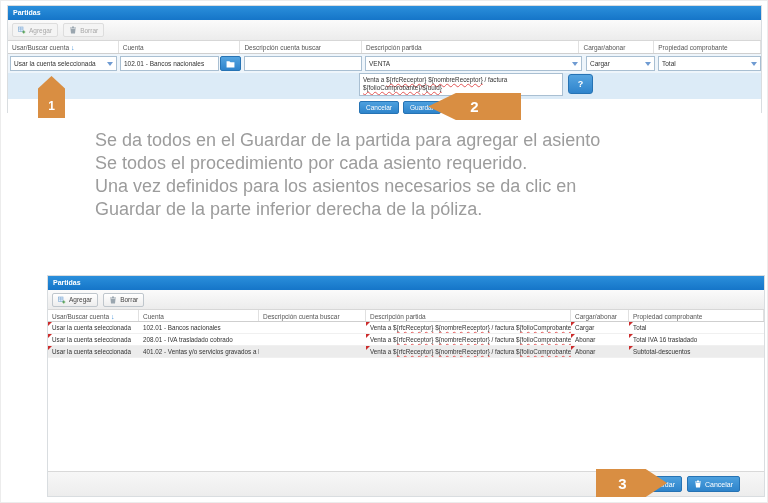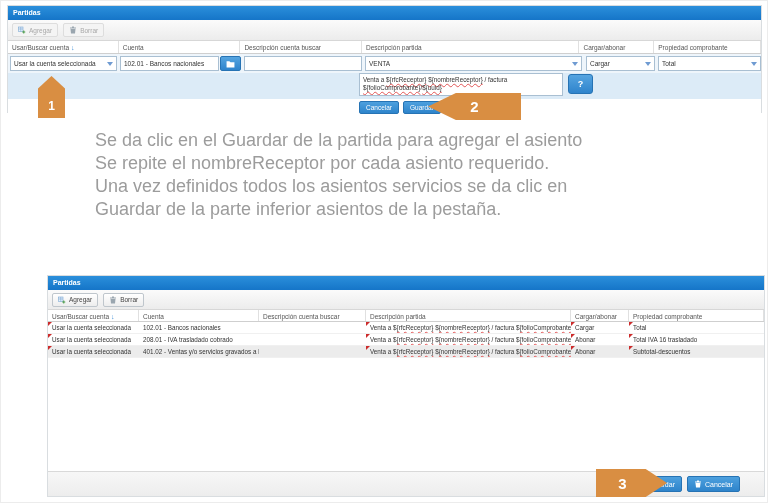--- a/index.html
+++ b/index.html
@@ -132,24 +132,24 @@
         </div>
     </div>
 
     <div class="editor-btns">
       <span class="blue-btn">Cancelar</span>
       <span class="blue-btn">Guardar</span>
     </div>
   </div>
 
   <div class="instructions">
-    <div>Se da clic en el Guardar de la partida para agregar el asiento</div>
-    <div>Se repite el nombreReceptor por cada asiento requerido.</div>
-    <div>Una vez definidos todos los asientos servicios se da clic en</div>
-    <div>Guardar de la parte inferior asientos de la pestaña.</div>
+    <div>Se da todos en el Guardar de la partida para agregar el asiento</div>
+    <div>Se todos el procedimiento por cada asiento requerido.</div>
+    <div>Una vez definidos para los asientos necesarios se da clic en</div>
+    <div>Guardar de la parte inferior derecha de la póliza.</div>
   </div>
 
   <div class="panel bottom-panel">
     <div class="p-header">Partidas</div>
 
     <div class="p-toolbar">
       <span class="tb-btn">
         <svg width="8" height="8" viewBox="0 0 16 16">
             <rect x="1" y="2" width="9" height="9" fill="#e8f1fa" stroke="#6699cc"></rect>
             <line x1="1" y1="6" x2="10" y2="6" stroke="#6699cc"></line>

